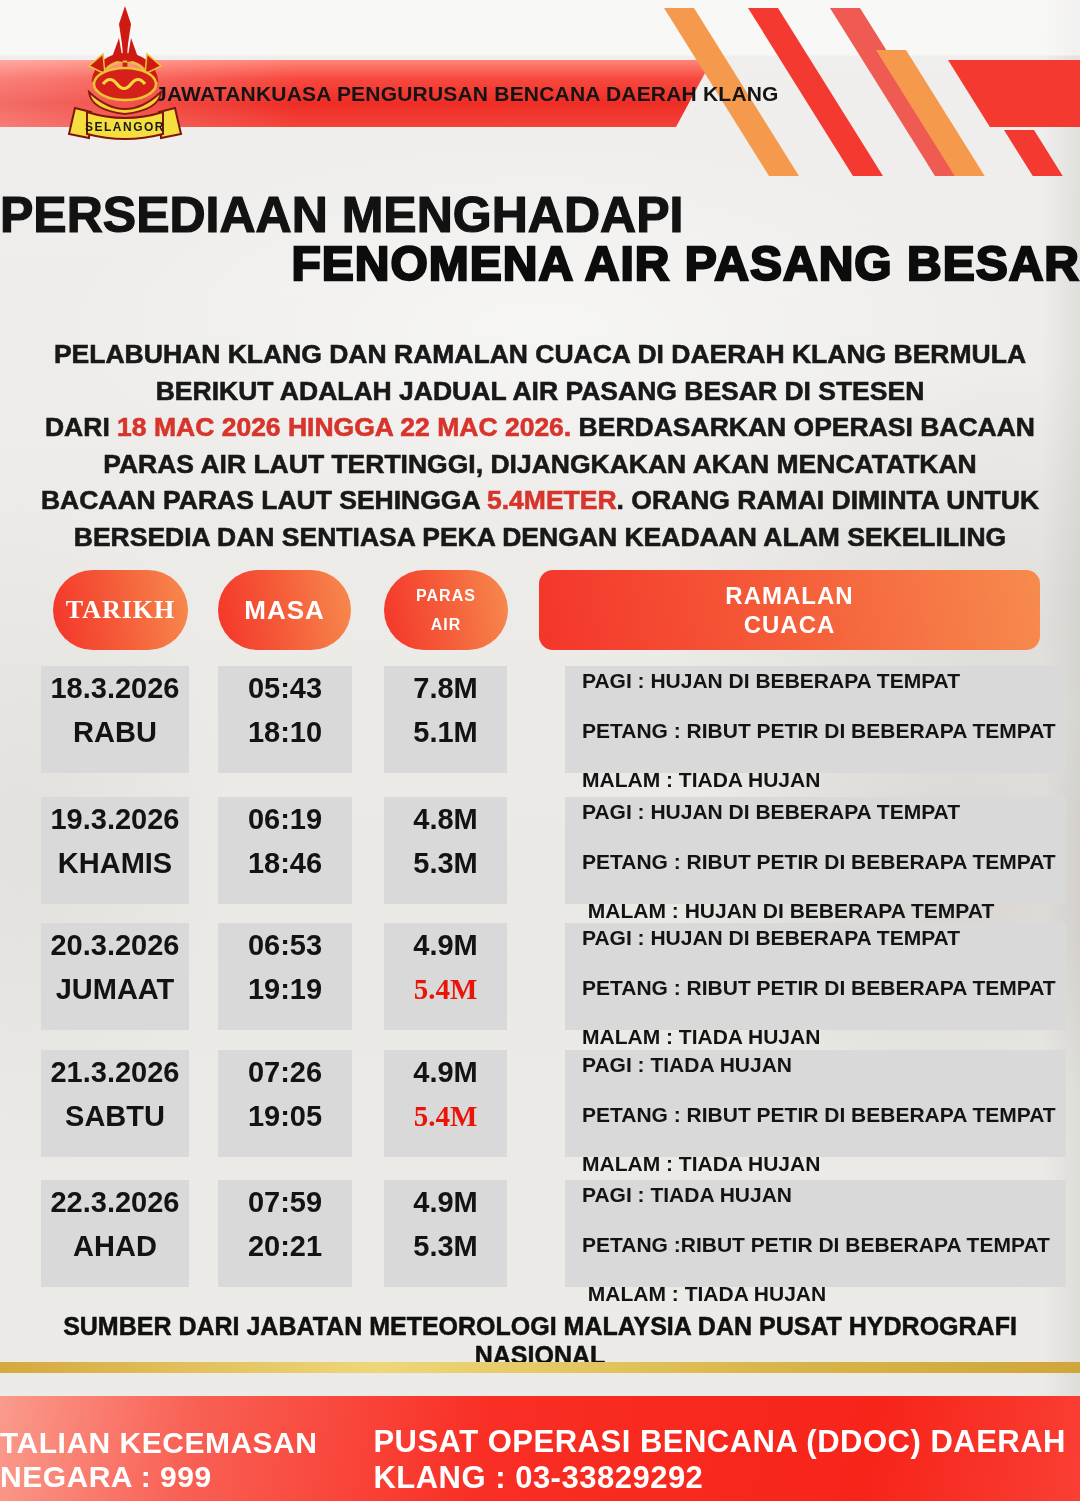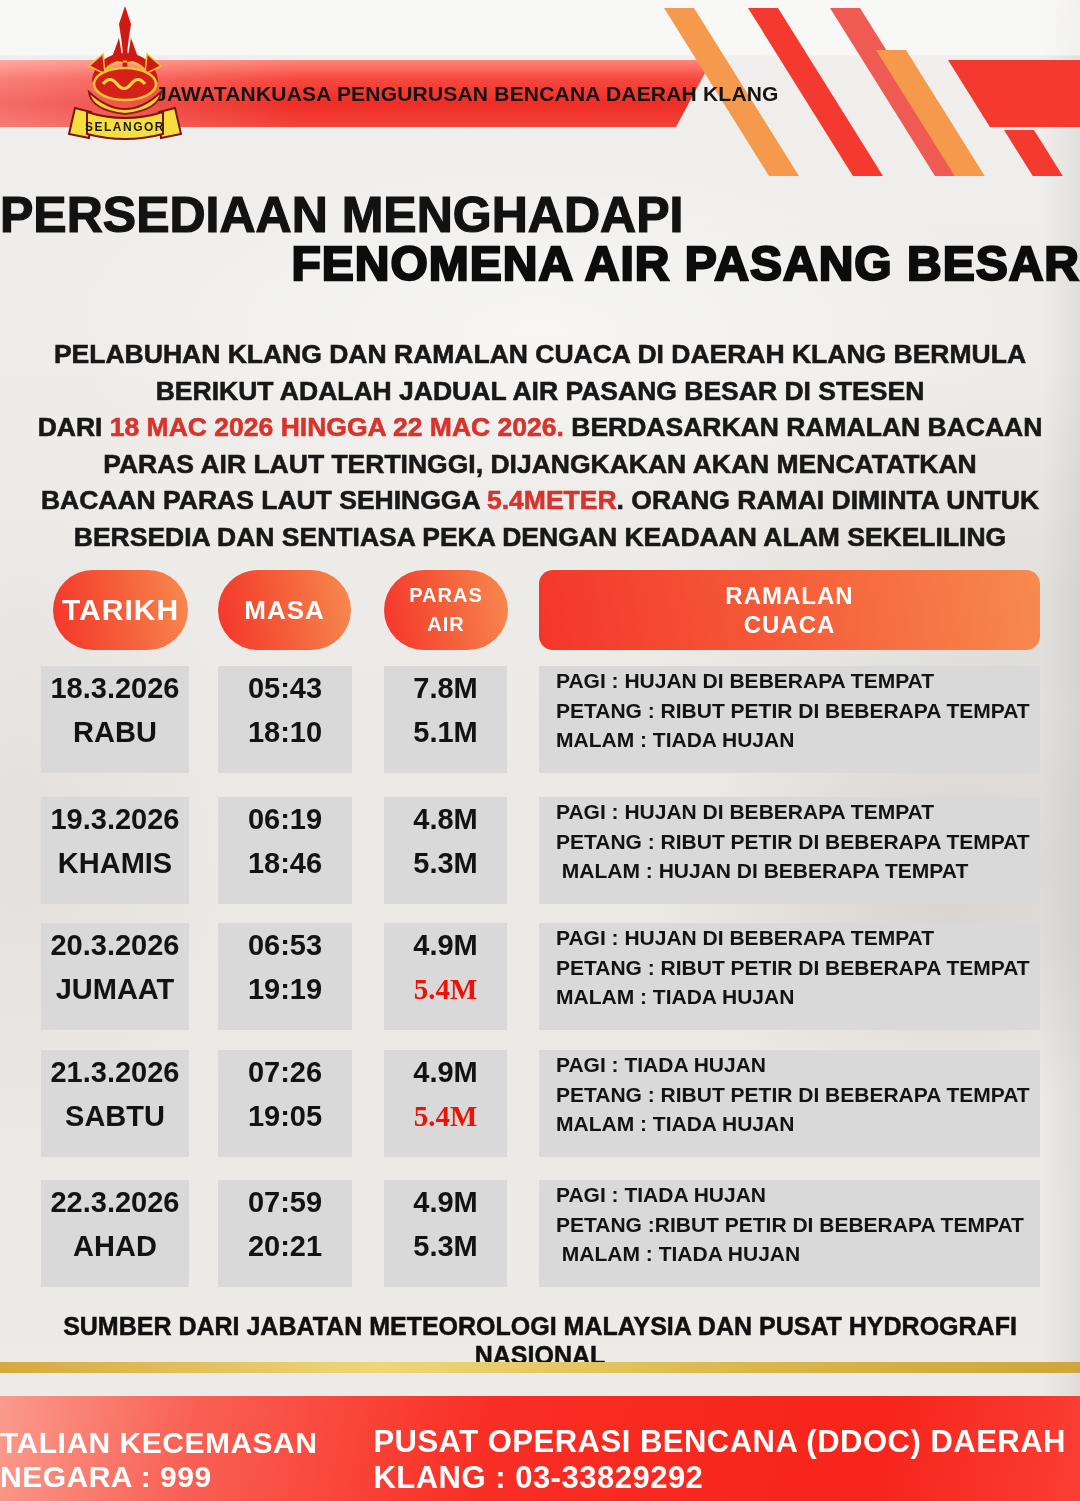--- a/index.html
+++ b/index.html
@@ -38,30 +38,30 @@
   .title2{position:absolute;top:236px;left:0;width:100%;text-align:right;
     font-size:48px;font-weight:bold;color:#0c0c0c;-webkit-text-stroke:2.3px #0c0c0c;letter-spacing:1px;}
   
   .intro{position:absolute;top:336px;left:35px;width:1010px;text-align:center;
     font-size:26.5px;font-weight:bold;line-height:36.5px;color:#181818;-webkit-text-stroke:.6px #181818;}
   .intro .red{color:#d7342c;-webkit-text-stroke:.6px #d7342c;}
   
   .pill{position:absolute;top:570px;height:80px;display:flex;align-items:center;justify-content:center;
     color:#fff;font-weight:bold;text-align:center;white-space:pre-line;
     background:linear-gradient(80deg,#f4352a 0%,#f55c39 48%,#f78b4e 100%);}
-  .pill-tarikh{left:53px;width:135px;border-radius:40px;font-size:30px;letter-spacing:1px;}
+  .pill-tarikh{left:53px;width:135px;border-radius:40px;font-size:26px;letter-spacing:1px;font-family:Liberation Serif, serif;}
   .pill-masa{left:218px;width:133px;border-radius:40px;font-size:26px;letter-spacing:1px;}
-  .pill-paras{left:384px;width:124px;border-radius:40px;font-size:20px;line-height:29px;letter-spacing:1px;}
+  .pill-paras{left:384px;width:124px;border-radius:40px;font-size:16px;line-height:29px;letter-spacing:1px;}
   .pill-ramalan{left:539px;width:501px;border-radius:14px;font-size:24px;line-height:29px;letter-spacing:1px;}
   
   .row{position:absolute;left:0;width:1080px;height:107px;}
   .cell{position:absolute;top:0;height:100%;background:#d9d9d9;box-sizing:border-box;
     display:flex;flex-direction:column;align-items:center;}
   .c1{left:41px;width:148px;} .c2{left:218px;width:134px;} .c3{left:384px;width:123px;}
-  .c4{left:539px;width:501px;align-items:flex-start;padding-left:17px;padding-right:6px;}
+  .c4{left:565px;width:501px;align-items:flex-start;padding-left:17px;padding-right:6px;gap:20px;}
   .big{font-size:29px;font-weight:bold;line-height:44px;color:#131313;}
   .red-level{color:#ea1508;font-family:Liberation Serif, serif;}
   .fline{font-size:21px;font-weight:bold;line-height:29.5px;color:#131313;white-space:pre;}
   
   .source{position:absolute;top:1312px;left:0;width:100%;text-align:center;
     font-size:25px;font-weight:bold;color:#101010;-webkit-text-stroke:.5px #101010;}
   .gold{position:absolute;top:1362px;left:0;width:100%;height:11px;
     background:linear-gradient(90deg,#d5a93e,#eed779 35%,#d9b74a 70%,#cfa63a);}
   .footer{position:absolute;top:1396px;left:0;width:100%;height:128px;color:#fff;
     background:linear-gradient(100deg,#fa9b8c 0%,#f96054 18%,#f92e24 45%,#f7241a 80%,#fa3f34 100%);
@@ -108,21 +108,21 @@
       </g>
     </svg>
   </div>
 
   <div class="title1">PERSEDIAAN MENGHADAPI</div>
   <div class="title2">FENOMENA AIR PASANG BESAR</div>
 
   <div class="intro">
       <div><span>PELABUHAN KLANG DAN RAMALAN CUACA DI DAERAH KLANG BERMULA</span></div>
       <div><span>BERIKUT ADALAH JADUAL AIR PASANG BESAR DI STESEN</span></div>
-      <div><span>DARI </span><span class="red">18 MAC 2026 HINGGA  22 MAC 2026.</span><span> BERDASARKAN RAMALAN BACAAN</span></div>
+      <div><span>DARI </span><span class="red">18 MAC 2026 HINGGA  22 MAC 2026.</span><span> BERDASARKAN OPERASI BACAAN</span></div>
       <div><span>PARAS AIR LAUT TERTINGGI, DIJANGKAKAN AKAN MENCATATKAN</span></div>
       <div><span>BACAAN PARAS LAUT SEHINGGA </span><span class="red">5.4METER</span><span>. ORANG RAMAI DIMINTA UNTUK</span></div>
       <div><span>BERSEDIA DAN SENTIASA PEKA DENGAN KEADAAN ALAM SEKELILING</span></div>
     </div>
 
   <div>
     <div class="pill pill-tarikh">TARIKH</div>
     <div class="pill pill-masa">MASA</div>
     <div class="pill pill-paras">PARAS
 AIR</div>

